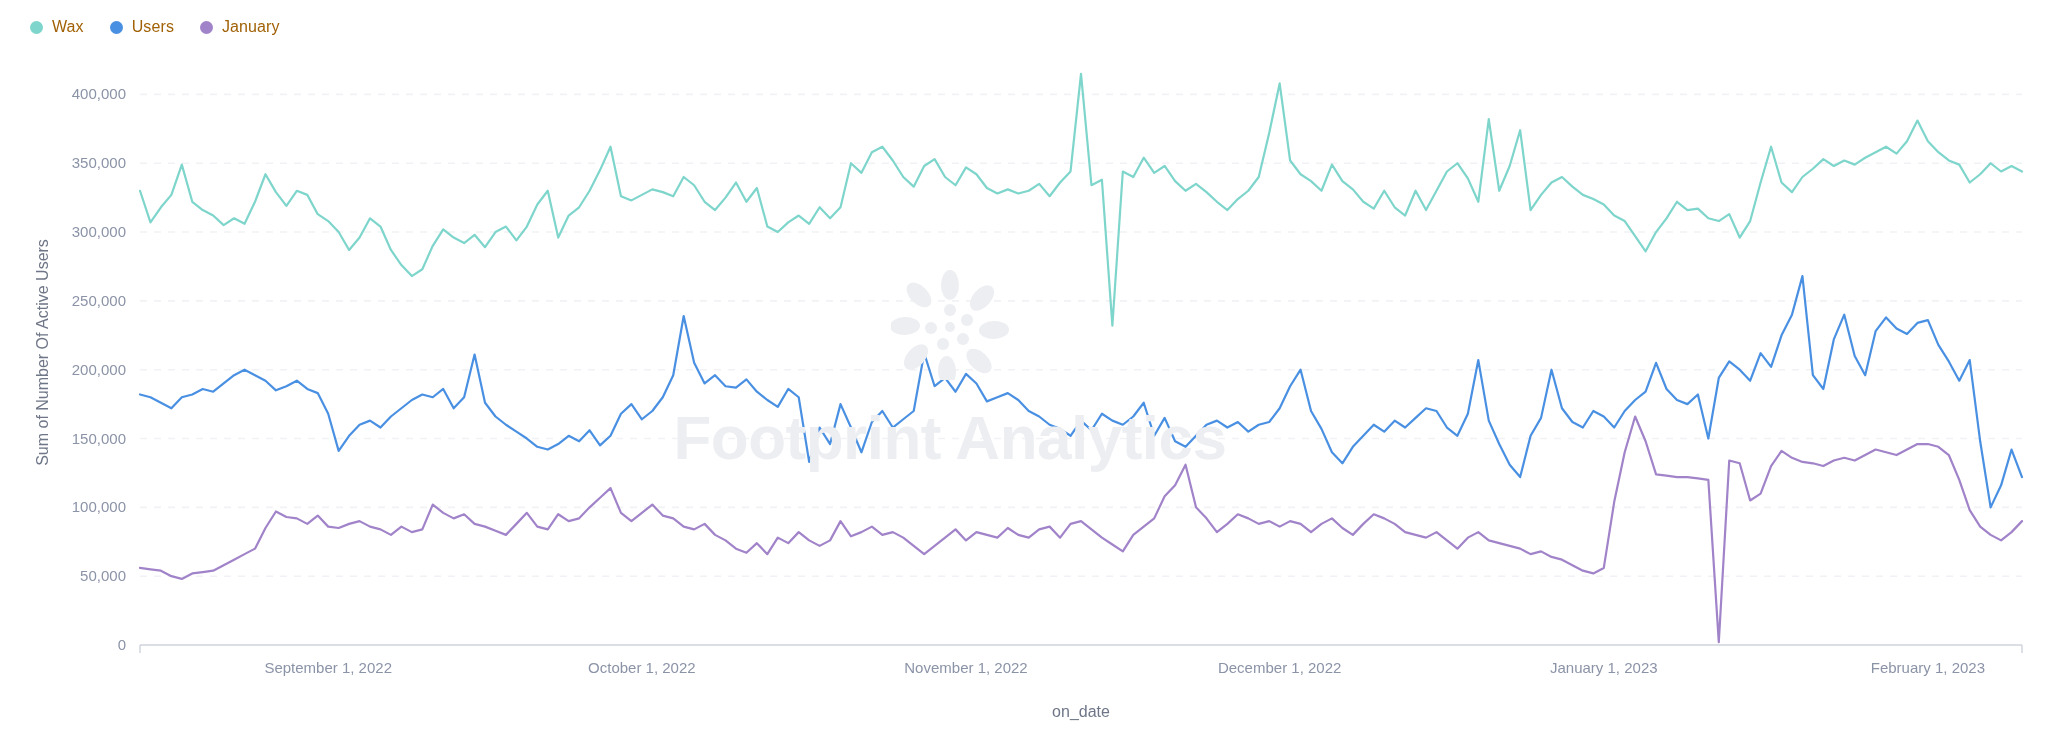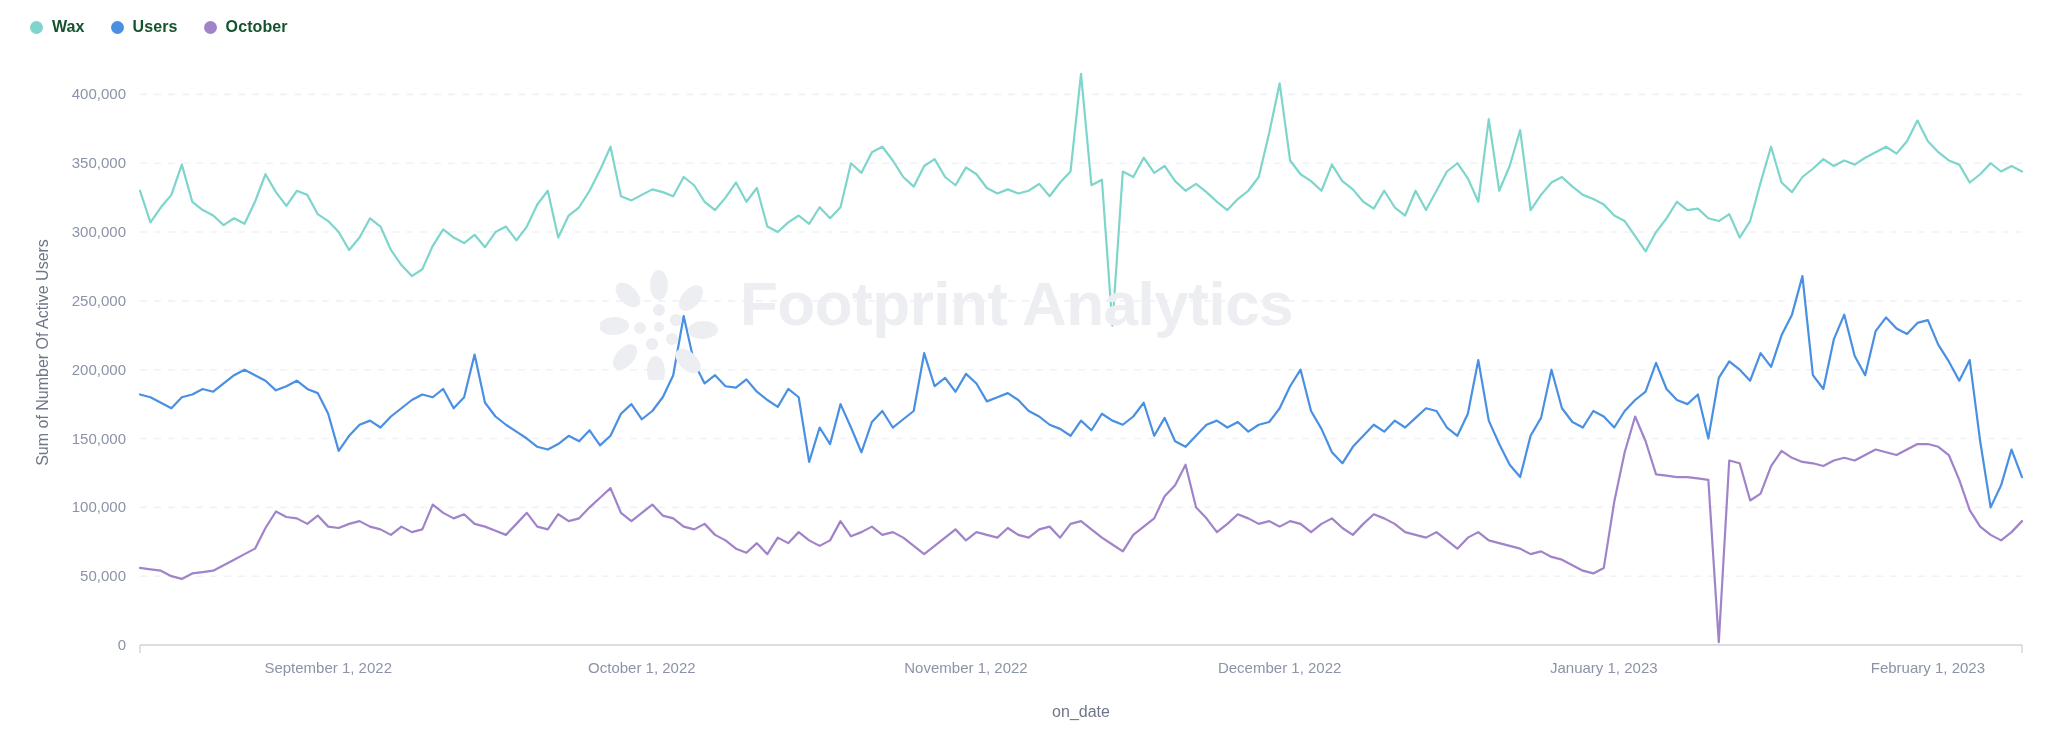--- a/index.html
+++ b/index.html
@@ -40,22 +40,22 @@
   }
   .legend-dot {
     width: 13px;
     height: 13px;
     border-radius: 50%;
     display: block;
     flex: 0 0 auto;
   }
   .legend-label {
     font-size: 16px;
-    font-weight: bold;
-    color: #14532d;
+    font-weight: normal;
+    color: #a16207;
     letter-spacing: .1px;
     white-space: nowrap;
   }
 
   
   #plot-wrap {
     position: absolute;
     left: 0;
     top: 0;
     width: 2048px;
@@ -69,25 +69,26 @@
   }
 
   
   #watermark {
     position: absolute;
     left: 600px;
     top: 268px;
     width: 700px;
     height: 120px;
     display: flex;
-    align-items: flex-start;
+    align-items: center;
     gap: 22px;
     z-index: 1;
     pointer-events: none;
     user-select: none;
+    flex-direction: column;
   }
   #watermark-text {
     font-size: 62px;
     font-weight: bold;
     color: #eceef1;
     letter-spacing: -0.5px;
     white-space: nowrap;
   }
   #watermark-logo { flex: 0 0 auto; }
 
@@ -112,21 +113,21 @@
     <div class="legend-item">
       <span class="legend-dot" style="background: rgb(126, 213, 203);"></span>
       <span class="legend-label">Wax</span>
     </div>
     <div class="legend-item">
       <span class="legend-dot" style="background: rgb(74, 144, 226);"></span>
       <span class="legend-label">Users</span>
     </div>
     <div class="legend-item">
       <span class="legend-dot" style="background: rgb(161, 131, 201);"></span>
-      <span class="legend-label">October</span>
+      <span class="legend-label">January</span>
     </div>
   </div>
 
   <div id="watermark">
     <svg id="watermark-logo" width="118" height="112" viewBox="0 0 118 112">
       <g fill="#eceef1">
         <ellipse cx="59" cy="17" rx="9" ry="15" transform="rotate(0 59 17)"></ellipse>
         <ellipse cx="91" cy="30" rx="9" ry="15" transform="rotate(42 91 30)"></ellipse>
         <ellipse cx="103" cy="62" rx="9" ry="15" transform="rotate(88 103 62)"></ellipse>
         <ellipse cx="88" cy="93" rx="9" ry="15" transform="rotate(133 88 93)"></ellipse>

